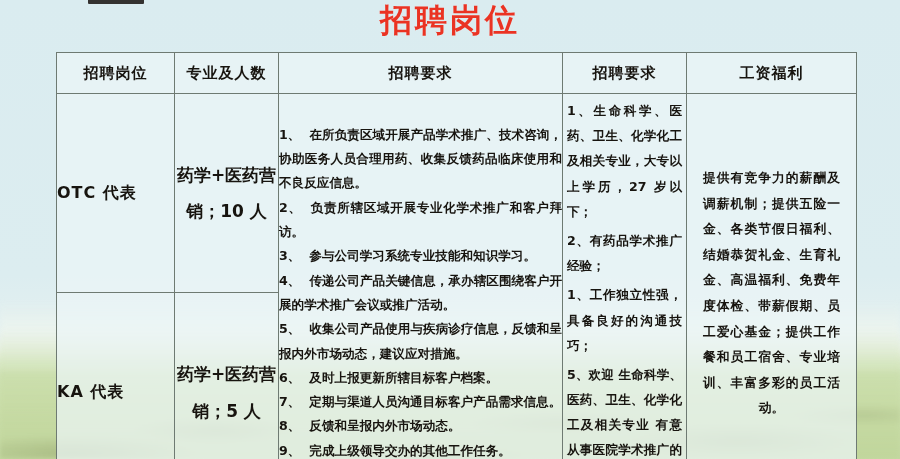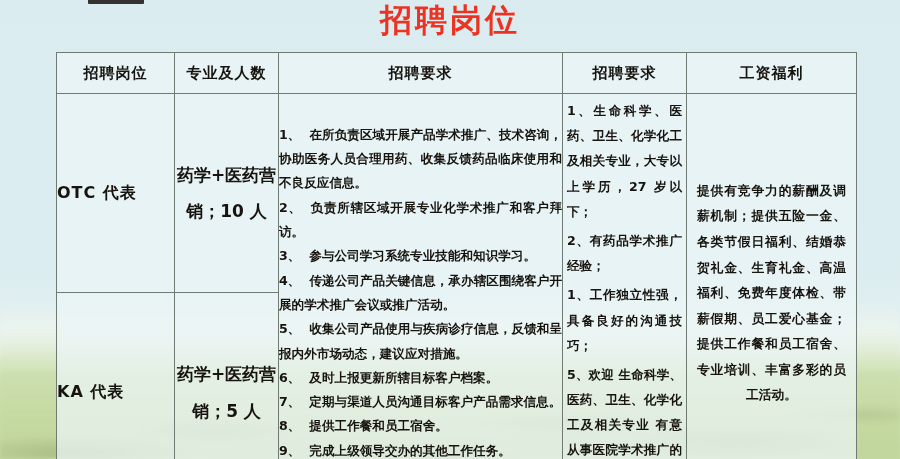--- a/index.html
+++ b/index.html
@@ -146,21 +146,21 @@
   .cell-req p { margin: 4px; }
   .cell-ben {
     font-size: 12.8px;
     font-weight: bold;
     line-height: 2.0;
     padding: 4px 9px;
     text-align: justify;
     text-align-last: center;
     vertical-align: middle;
   }
-  .cell-ben p { margin: 10px; }
+  .cell-ben p { margin: 16px; }
 </style>
 </head>
 <body>
 
 <div id="slide">
 
   <div class="bg-sky"></div>
   <div class="bg-haze"></div>
   <div class="bg-grass"></div>
 
@@ -191,21 +191,21 @@
           <td class="cell-pos">OTC 代表</td>
           <td class="cell-major">药学+医药营销；10 人</td>
           <td class="cell-duty" rowspan="2">
             <p><span class="num">1、</span><span>在所负责区域开展产品学术推广、技术咨询，协助医务人员合理用药、收集反馈药品临床使用和不良反应信息。</span></p>
             <p><span class="num">2、</span><span>负责所辖区域开展专业化学术推广和客户拜访。</span></p>
             <p><span class="num">3、</span><span>参与公司学习系统专业技能和知识学习。</span></p>
             <p><span class="num">4、</span><span>传递公司产品关键信息，承办辖区围绕客户开展的学术推广会议或推广活动。</span></p>
             <p><span class="num">5、</span><span>收集公司产品使用与疾病诊疗信息，反馈和呈报内外市场动态，建议应对措施。</span></p>
             <p><span class="num">6、</span><span>及时上报更新所辖目标客户档案。</span></p>
             <p><span class="num">7、</span><span>定期与渠道人员沟通目标客户产品需求信息。</span></p>
-            <p><span class="num">8、</span><span>提供工作餐和员工宿舍。</span></p>
+            <p><span class="num">8、</span><span>反馈和呈报内外市场动态。</span></p>
             <p><span class="num">9、</span><span>完成上级领导交办的其他工作任务。</span></p>
           </td>
           <td class="cell-req" rowspan="2">
             <p>1、生命科学、医药、卫生、化学化工及相关专业，大专以上学历，27 岁以下；</p>
             <p>2、有药品学术推广经验；</p>
             <p>1、工作独立性强，具备良好的沟通技巧；</p>
             <p>5、欢迎 生命科学、医药、卫生、化学化工及相关专业 有意从事医院学术推广的应届毕业生 加入！</p>
           </td>
           <td class="cell-ben" rowspan="2">
             <p>提供有竞争力的薪酬及调薪机制；提供五险一金、各类节假日福利、结婚恭贺礼金、生育礼金、高温福利、免费年度体检、带薪假期、员工爱心基金；提供工作餐和员工宿舍、专业培训、丰富多彩的员工活动。</p>

